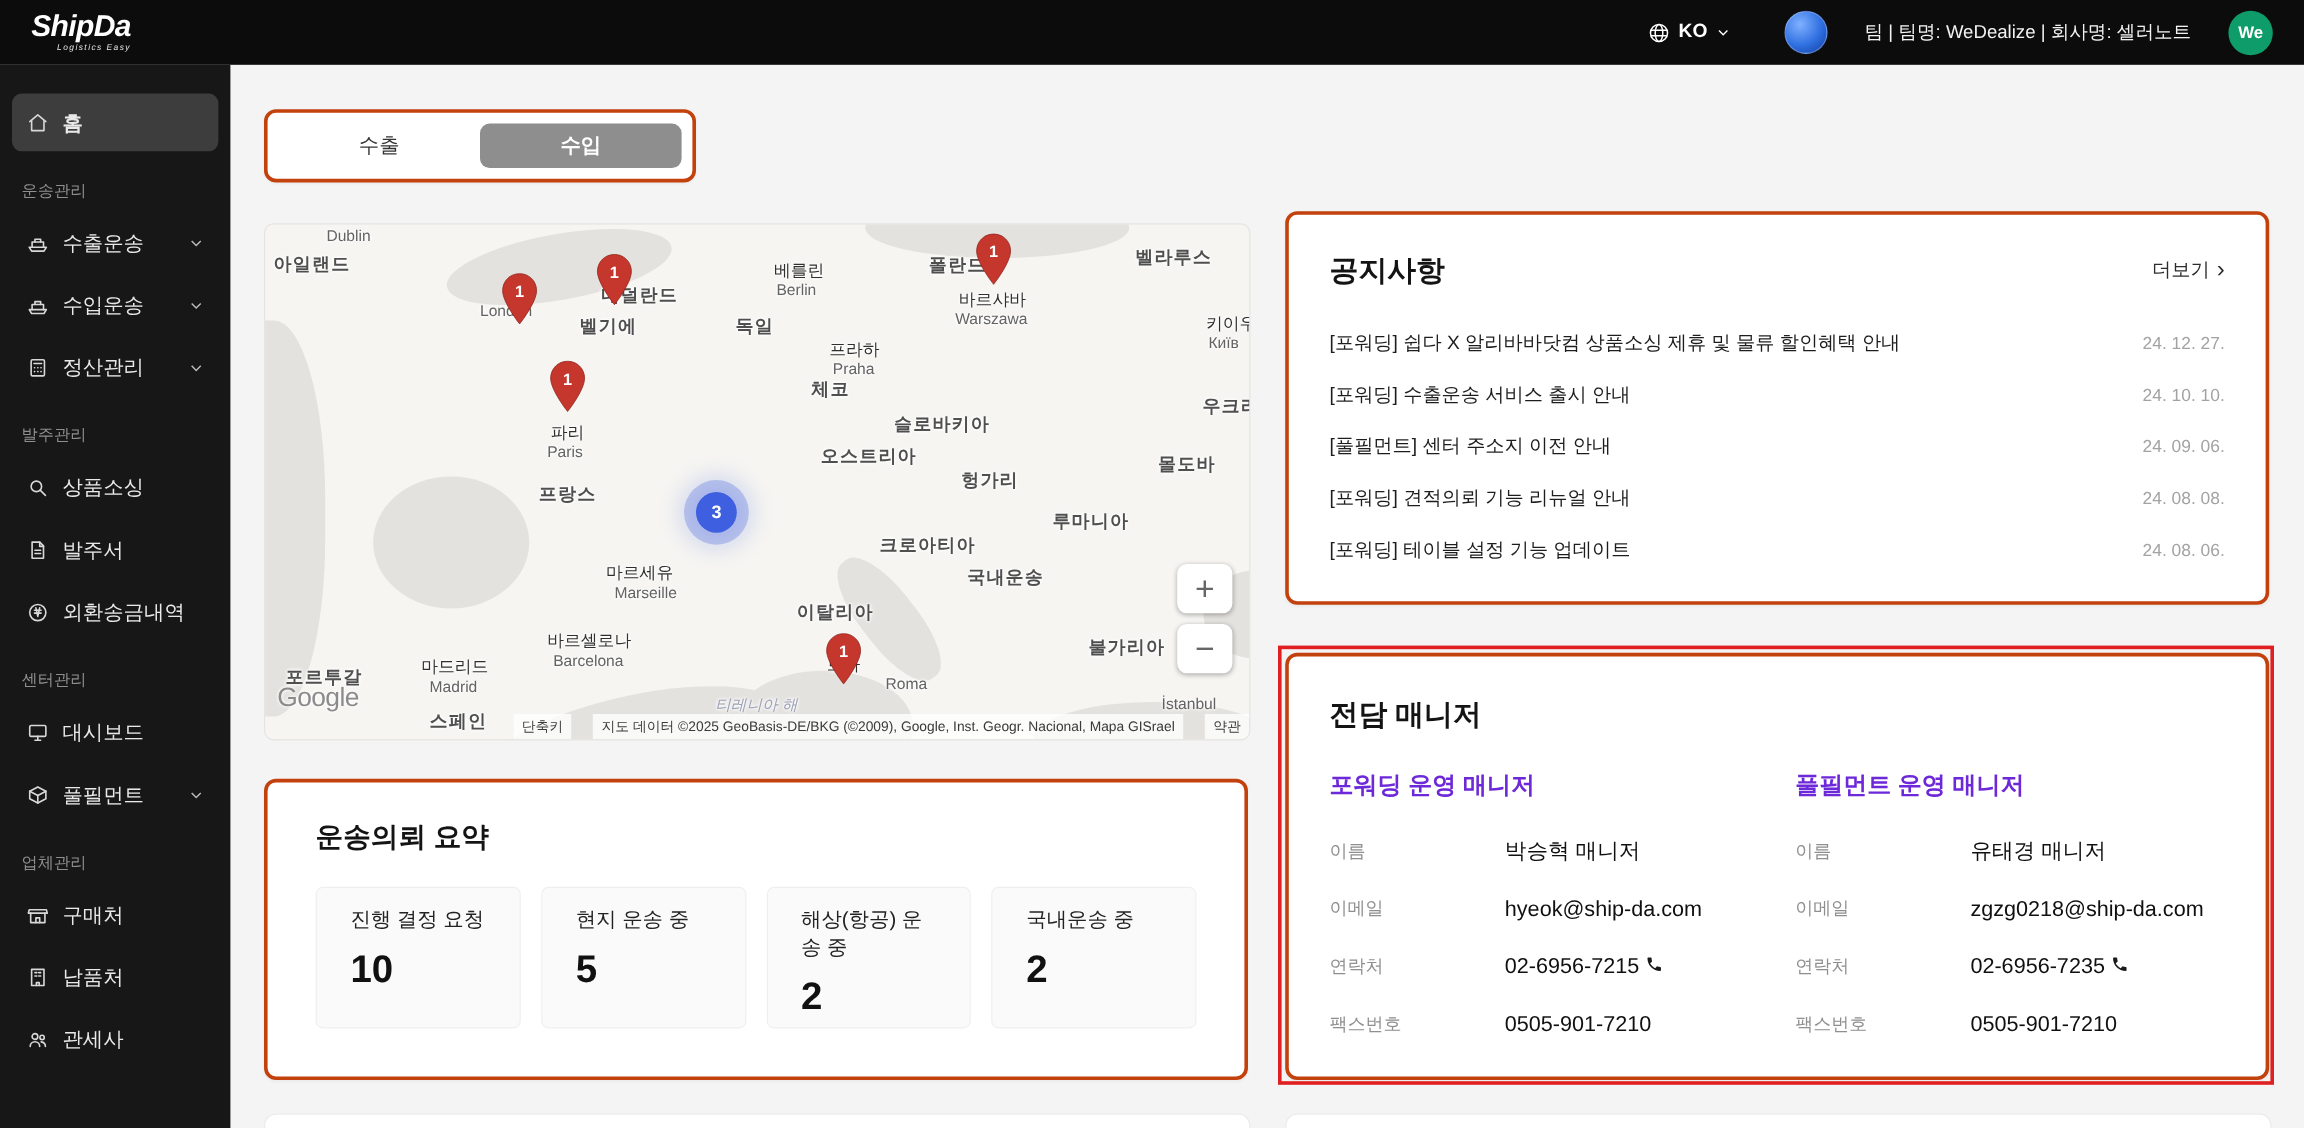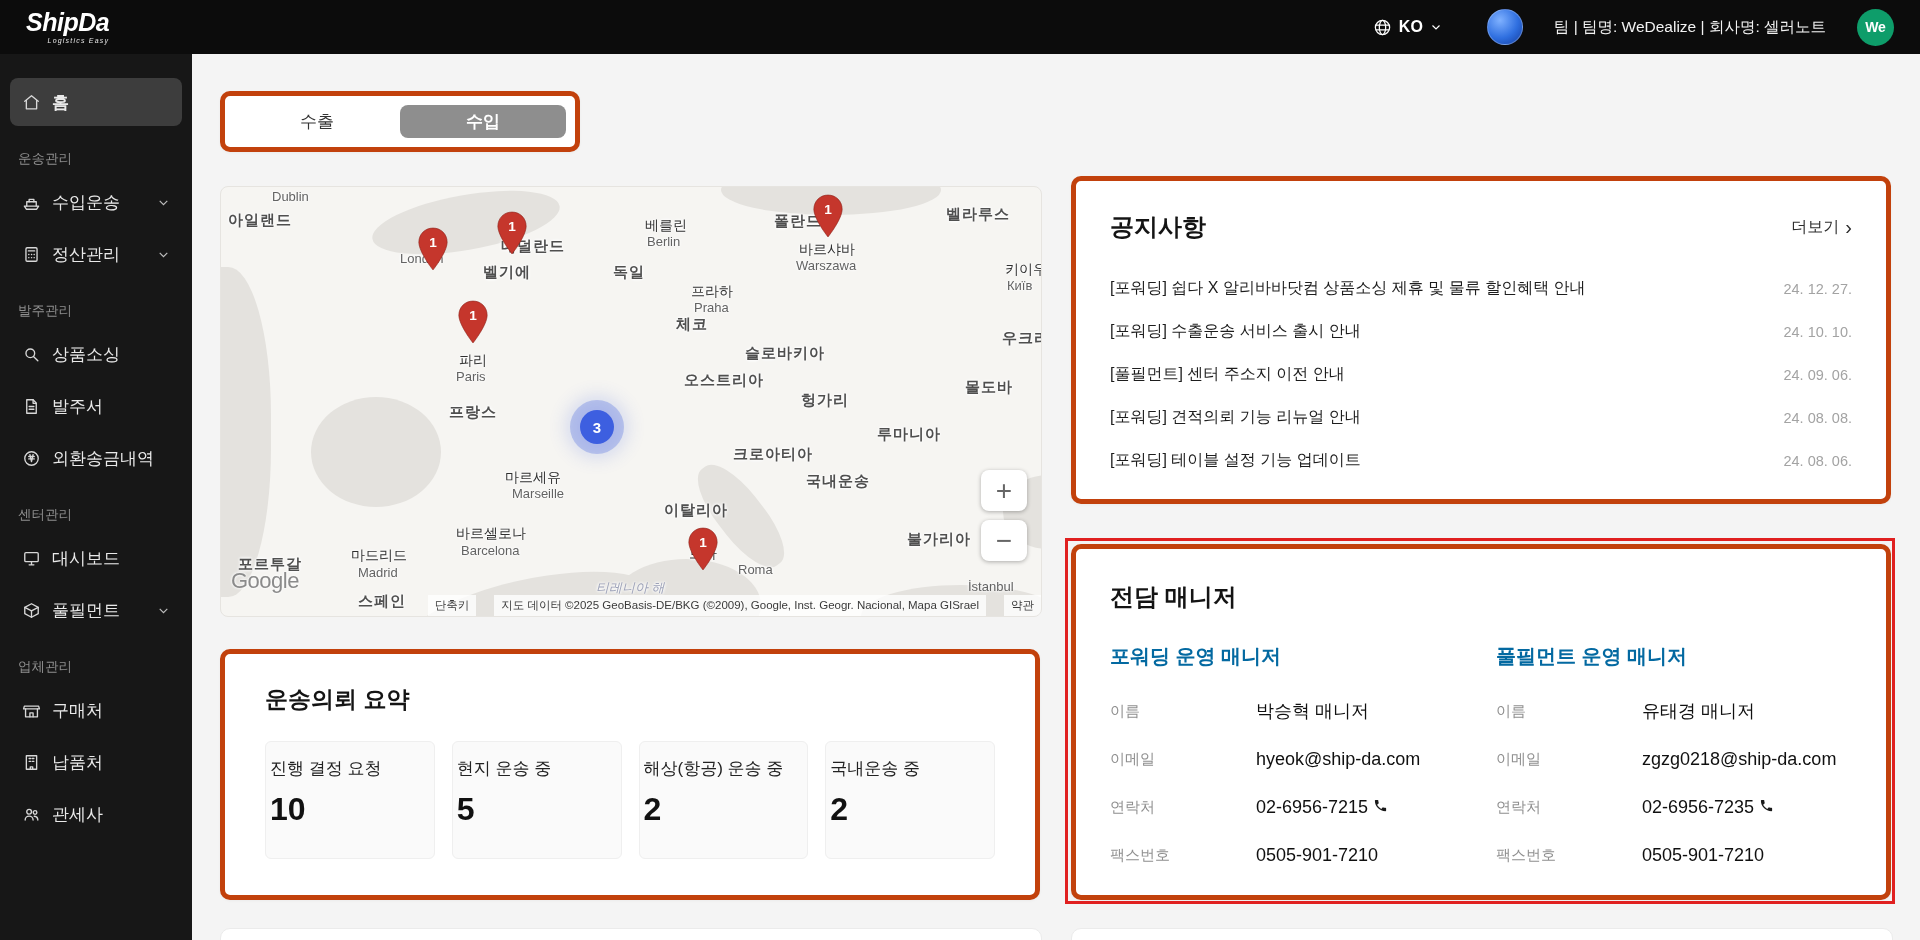--- a/index.html
+++ b/index.html
@@ -28,21 +28,21 @@
   .sidebar{position:absolute;left:0;top:54px;width:192px;height:886px;background:#171717;
     box-sizing:border-box;padding-top:20px;z-index:20;}
   .side-item{height:48px;margin:4px 10px;border-radius:8px;display:flex;align-items:center;
     gap:11px;padding:0 12px;color:#e9e9e9;font-size:17px;cursor:pointer;box-sizing:border-box;white-space:nowrap;}
   .side-item.active{background:#3d3d3d;font-weight:700;}
   .side-item .s-icon{display:flex;align-items:center;color:#d8d8d8;}
   .side-item .s-icon svg{display:block;}
   .side-item .s-chev{margin-left:auto;color:#bdbdbd;display:flex;align-items:center;}
   .side-section{padding:20px 0 6px 18px;font-size:13.5px;color:#8f8f8f;}
   
-  .card{position:absolute;background:#fff;border:5px solid #c2410c;border-radius:10px;
+  .card{position:absolute;background:#fff;border:3px solid #c2410c;border-radius:10px;
     box-sizing:border-box;box-shadow:0 1px 3px rgba(0,0,0,.04);}
   h2.card-title{margin:0;font-size:24px;font-weight:700;color:#141414;}
   
   .toggle-card{left:220px;top:91px;width:360px;height:61px;display:flex;padding:9px;gap:0;}
   .tab{flex:1;border:none;background:transparent;border-radius:8px;font-size:17px;color:#333;
     cursor:pointer;font-family:inherit;}
   .tab.tab-active{background:#8E8E8E;color:#fff;font-weight:600;}
   
   .map-card{position:absolute;left:220px;top:186px;width:820px;height:429px;background:#f6f5f2;
     border-radius:8px;overflow:hidden;border:1px solid #e6e4e0;cursor:grab;}
@@ -64,36 +64,36 @@
     letter-spacing:-0.5px;cursor:pointer;text-shadow:0 0 3px #fff,0 0 3px #fff;}
   .map-attr{position:absolute;left:0;right:0;bottom:0;height:22px;z-index:8;display:flex;
     justify-content:flex-end;align-items:center;gap:18px;font-size:11.5px;color:#3a3a3a;}
   .map-attr span{background:rgba(255,255,255,.78);padding:3px 7px;white-space:nowrap;}
   .map-attr .attr-link{cursor:pointer;}
   
   .summary-card{left:220px;top:649px;width:820px;height:251px;padding:30px 40px;}
   .summary-card h2{font-size:23px;}
   .stats{display:flex;gap:17px;margin-top:26px;}
   .stat-box{flex:1;background:#fafafa;border:1px solid #efefef;border-radius:6px;height:118px;
-    box-sizing:border-box;padding:16px 4px;cursor:pointer;}
+    box-sizing:border-box;padding:16px 28px;cursor:pointer;}
   .stat-label{font-size:17px;color:#222;line-height:1.35;}
   .stat-value{font-size:32px;font-weight:800;color:#111;margin-top:10px;}
   
   .notices-card{left:1071px;top:176px;width:820px;height:328px;padding:30px 34px;}
   .card-head{display:flex;align-items:center;justify-content:space-between;}
   .more-link{display:flex;align-items:center;gap:6px;font-size:16px;color:#2c2c2c;cursor:pointer;}
   .more-link .chev-r{font-size:20px;line-height:1;color:#2c2c2c;}
   .notice-list{margin-top:24px;}
   .notice-row{display:flex;align-items:center;justify-content:space-between;height:43px;cursor:pointer;}
   .notice-title{font-size:16px;color:#1d1d1d;overflow:hidden;text-overflow:ellipsis;white-space:nowrap;padding-right:24px;}
   .notice-date{font-size:14.5px;color:#a3a3a3;white-space:nowrap;}
   
   .managers-card{left:1071px;top:544px;width:820px;height:356px;padding:32px 34px;}
   .mgr-cols{display:grid;grid-template-columns:1fr 1fr;column-gap:30px;margin-top:30px;}
-  .mgr-subtitle{font-size:20px;font-weight:700;color:#0369a1;margin-bottom:26px;}
+  .mgr-subtitle{font-size:20px;font-weight:700;color:#6d28d9;margin-bottom:26px;}
   .mgr-row{display:flex;align-items:center;margin-bottom:18px;height:30px;}
   .mgr-label{width:146px;font-size:15px;color:#8f8f8f;flex:none;}
   .mgr-value{font-size:18px;color:#101010;display:flex;align-items:center;gap:3px;}
   .mgr-value svg{display:inline-block;margin-left:2px;}
   .red-annotation{position:absolute;left:1065px;top:538px;width:830px;height:366px;
     border:3px solid #E02020;z-index:25;pointer-events:none;box-sizing:border-box;}
   
   .sliver{position:absolute;background:#fff;border:1px solid #ebebeb;border-radius:10px;height:40px;}
 </style>
 </head>
@@ -130,20 +130,35 @@
     <div class="side-item active">
       <span class="s-icon">
         <svg width="19" height="19" viewBox="0 0 24 24" fill="none" stroke="currentColor" stroke-width="1.7" stroke-linecap="round" stroke-linejoin="round">
           <path d="M3.5 10.5 12 3.5l8.5 7"></path>
           <path d="M5.5 9.5V20h13V9.5"></path>
         </svg>
       </span>
       <span class="s-label">홈</span>
     </div>
     <div class="side-section">운송관리</div>
+    <div class="side-item">
+      <span class="s-icon">
+        <svg width="19" height="19" viewBox="0 0 24 24" fill="none" stroke="currentColor" stroke-width="1.7" stroke-linecap="round" stroke-linejoin="round">
+          <path d="M3 16.5h18l-2.5 4h-13z"></path>
+          <path d="M6 16.5V11h12v5.5"></path>
+          <path d="M9 11V8h6v3"></path>
+        </svg>
+      </span>
+      <span class="s-label">수출운송</span>
+      <span class="s-chev">
+        <svg width="13" height="13" viewBox="0 0 24 24" fill="none" stroke="currentColor" stroke-width="2.2">
+          <polyline points="5 9 12 16 19 9"></polyline>
+        </svg>
+      </span>
+    </div>
     <div class="side-item">
       <span class="s-icon">
         <svg width="19" height="19" viewBox="0 0 24 24" fill="none" stroke="currentColor" stroke-width="1.7" stroke-linecap="round" stroke-linejoin="round">
           <path d="M3 16.5h18l-2.5 4h-13z"></path>
           <path d="M6 16.5V11h12v5.5"></path>
           <path d="M9 11V8h6v3"></path>
         </svg>
       </span>
       <span class="s-label">수입운송</span>
       <span class="s-chev">

